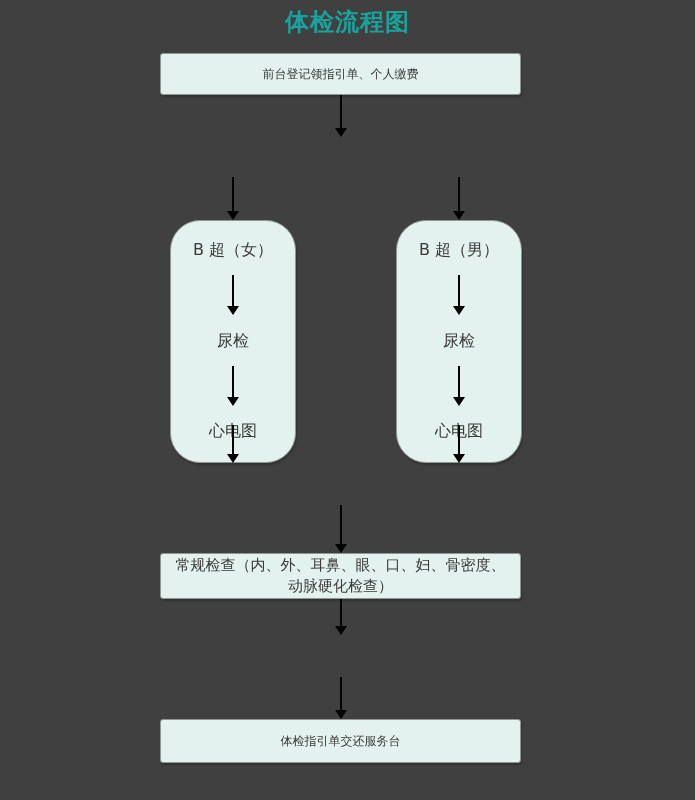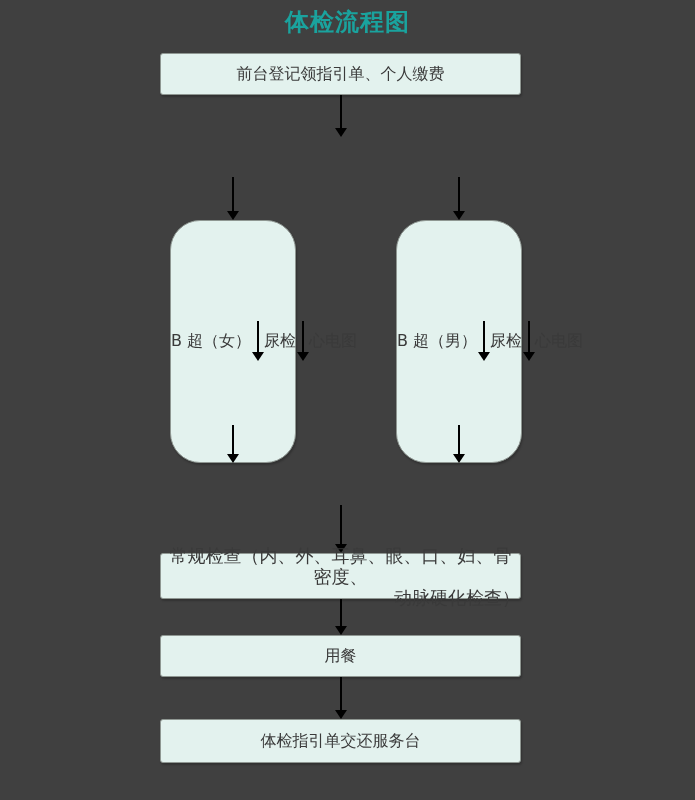--- a/index.html
+++ b/index.html
@@ -20,30 +20,30 @@
     text-align:center;font-size:24px;line-height:32px;font-weight:bold;
     color:var(--title);letter-spacing:1px;
   }
   .box{
     position:absolute;left:160px;width:359px;
     background:var(--box-fill);
     border:1px solid var(--box-border);
     border-radius:3px;
     box-shadow:1px 2px 2px rgba(0,0,0,0.22);
     display:flex;align-items:center;justify-content:center;
-    font-size:16px;text-align:center;
+    font-size:12px;text-align:center;
   }
-  .box.multiline{flex-direction:column;font-size:18px;line-height:21px;align-items:flex-end;}
+  .box.multiline{flex-direction:column;font-size:15px;line-height:21px;}
   .round-box{
     position:absolute;width:124px;height:203px;
     background:var(--box-fill);
     border:1px solid var(--box-border);
     border-radius:30px;
     box-shadow:1px 2px 2px rgba(0,0,0,0.22);
-    display:flex;align-items:center;justify-content:space-between;
+    display:flex;flex-direction:column;align-items:center;justify-content:space-between;
     padding:18px 0 20px 0;box-sizing:content-box;
     font-size:16px;text-align:center;
   }
   .round-label{flex:none;line-height:22px;}
   
   .arr{width:13px;}
   .arr::before{
     content:"";position:absolute;left:5.5px;top:0;bottom:6px;width:2px;
     background:var(--arrow);
   }
@@ -92,19 +92,18 @@
 
   <div class="arr arr-abs" style="left:334px;top:505px;height:48px;"></div>
 
   <div class="box multiline" style="top:553px;height:44px;">
     <span>常规检查（内、外、耳鼻、眼、口、妇、骨密度、</span>
     <span>动脉硬化检查）</span>
   </div>
 
   <div class="arr arr-abs" style="left:334px;top:599px;height:36px;"></div>
 
-  <div class="box" style="top:635px;height:40px;">用餐</div>
 
   <div class="arr arr-abs" style="left:334px;top:677px;height:42px;"></div>
 
   <div class="box" style="top:719px;height:42px;">体检指引单交还服务台</div>
 
 </div>
 
 </body></html>

